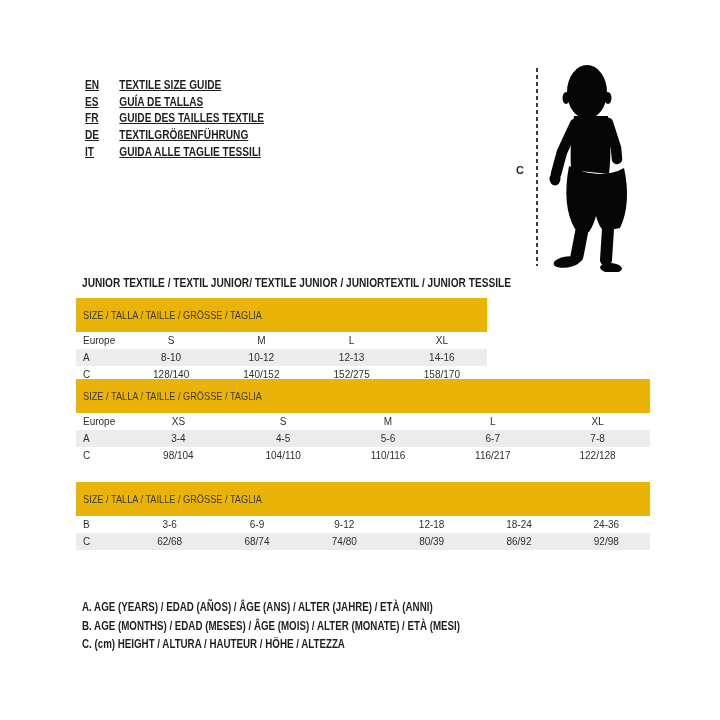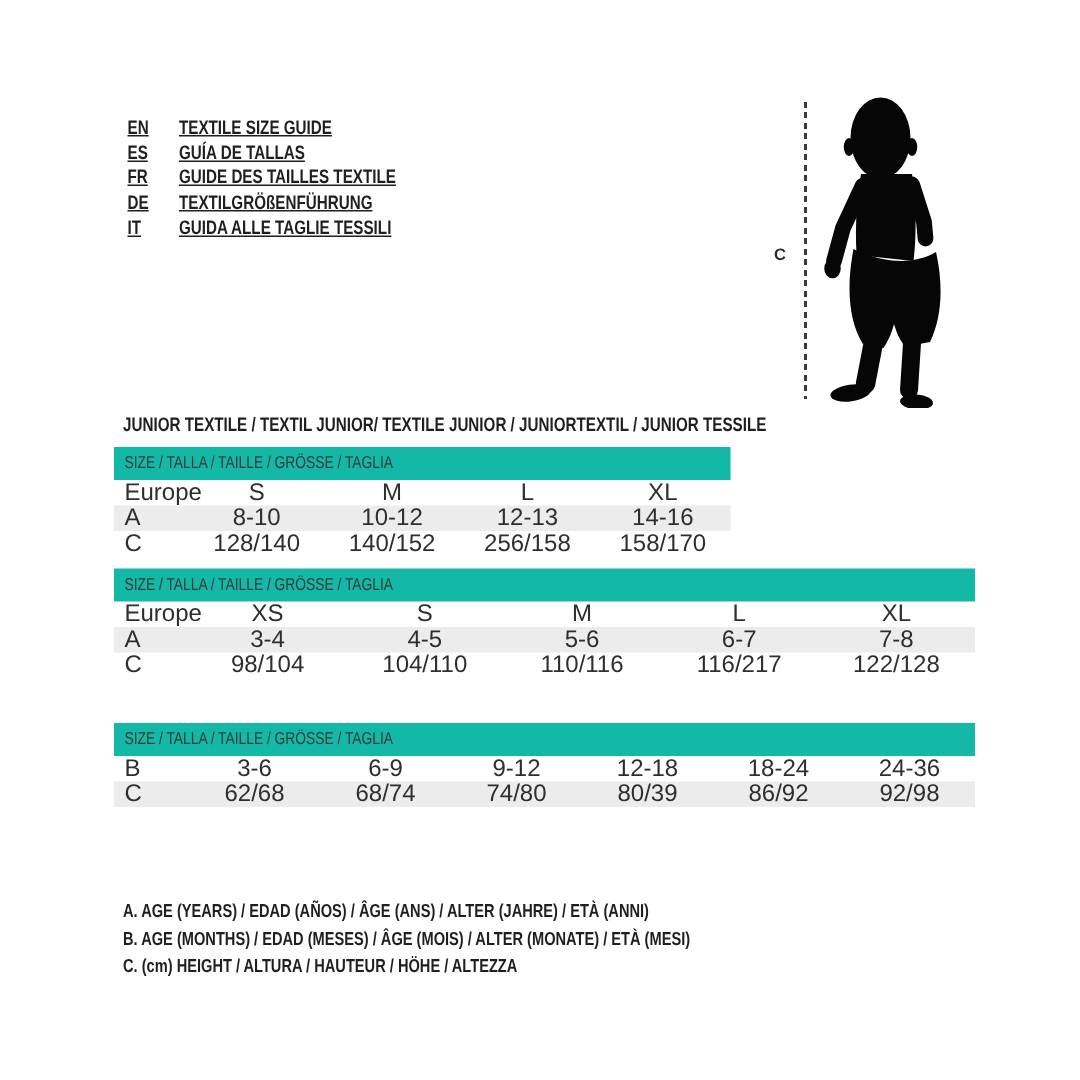--- a/index.html
+++ b/index.html
@@ -18,24 +18,24 @@
   
   .measure-line{left:536px;top:68px;width:2px;height:198px;
     background:repeating-linear-gradient(180deg,#3a3a3a 0,#3a3a3a 4px,transparent 4px,transparent 7px);}
   .measure-label{left:516px;top:164px;font-size:11px;font-weight:bold;color:#2a2a2a;}
   .figure-svg{left:545px;top:62px;}
 
   
   .size-table{left:76px;}
   .tbl-title{margin-left:6px;text-align:right;}
   .tbl-title-line{font-weight:bold;font-size:13px;line-height:16.2px;color:#1f1f1f;}
-  .thead{height:22px;background:#14b8a6;display:flex;align-items:center;
+  .thead{height:34px;background:#eab308;display:flex;align-items:center;
     padding-left:7px;box-sizing:border-box;}
   .thead span{font-size:11.5px;color:#3a3a3a;transform:scaleX(0.8);transform-origin:0 50%;white-space:nowrap;}
-  .trow{display:flex;height:17px;align-items:center;font-size:16px;color:#2e2e2e;}
+  .trow{display:flex;height:17px;align-items:center;font-size:10px;color:#2e2e2e;}
   .trow.shaded{background:#ececec;}
   .tlabel{width:50px;padding-left:7px;box-sizing:border-box;}
   .tcell{flex:1;text-align:center;}
   .tbl-junior{top:275px;width:411px;}
   .tbl-junior .tbl-title{margin-bottom:7px;}
   .tbl-children{top:379px;width:574px;}
   .tbl-children .tbl-title{margin-bottom:8px;}
   .tbl-babies{top:482px;width:574px;}
   .tbl-babies .tbl-title{margin-bottom:8px;}
 
@@ -111,21 +111,21 @@
         <div class="tlabel">A</div>
         <div class="tcell">8-10</div>
         <div class="tcell">10-12</div>
         <div class="tcell">12-13</div>
         <div class="tcell">14-16</div>
       </div>
       <div class="trow">
         <div class="tlabel">C</div>
         <div class="tcell">128/140</div>
         <div class="tcell">140/152</div>
-        <div class="tcell">256/158</div>
+        <div class="tcell">152/275</div>
         <div class="tcell">158/170</div>
       </div>
     </div>
 </div>
 
 <div class="abs size-table tbl-children">
   <div class="thead">
       <span>SIZE / TALLA / TAILLE / GRÖSSE / TAGLIA</span>
     </div>
   <div>

